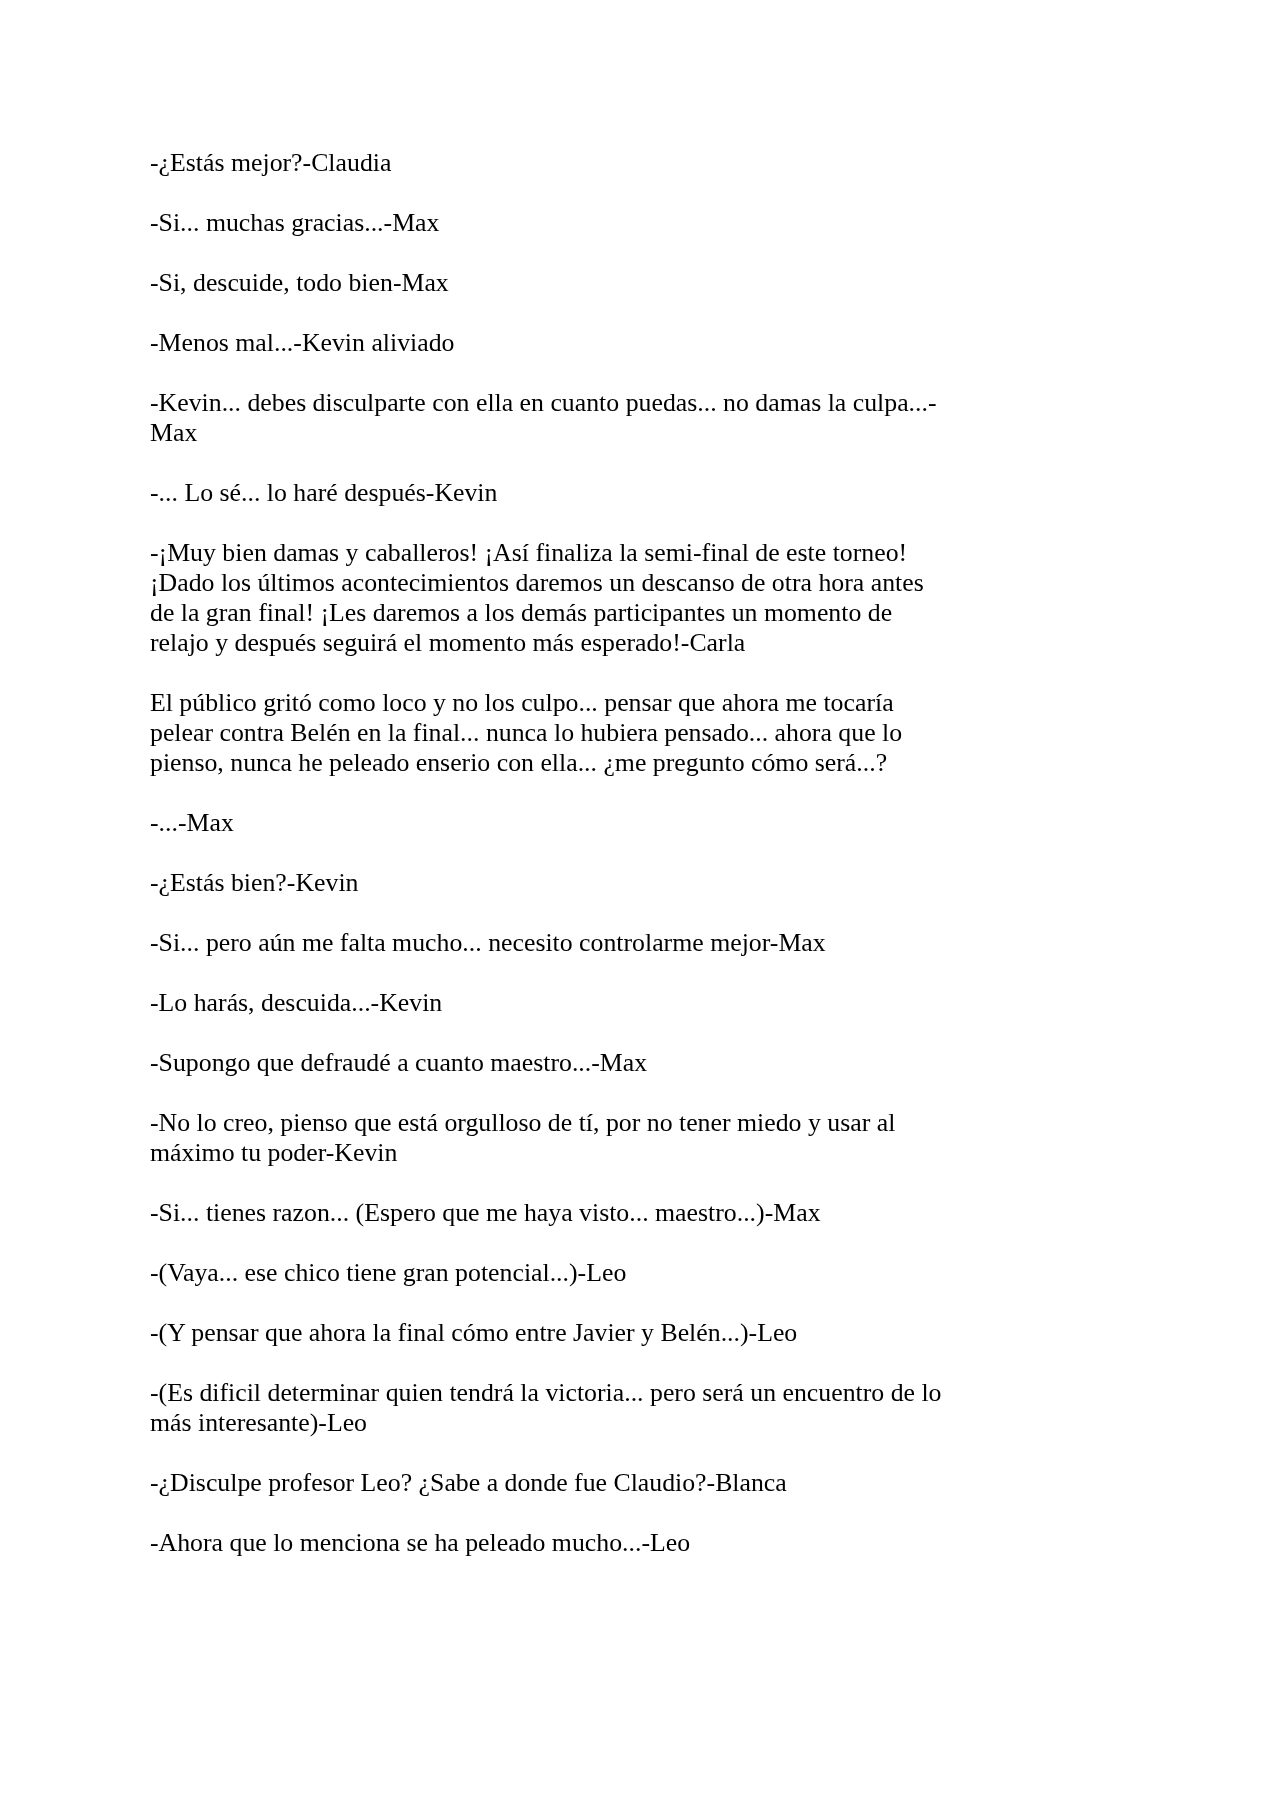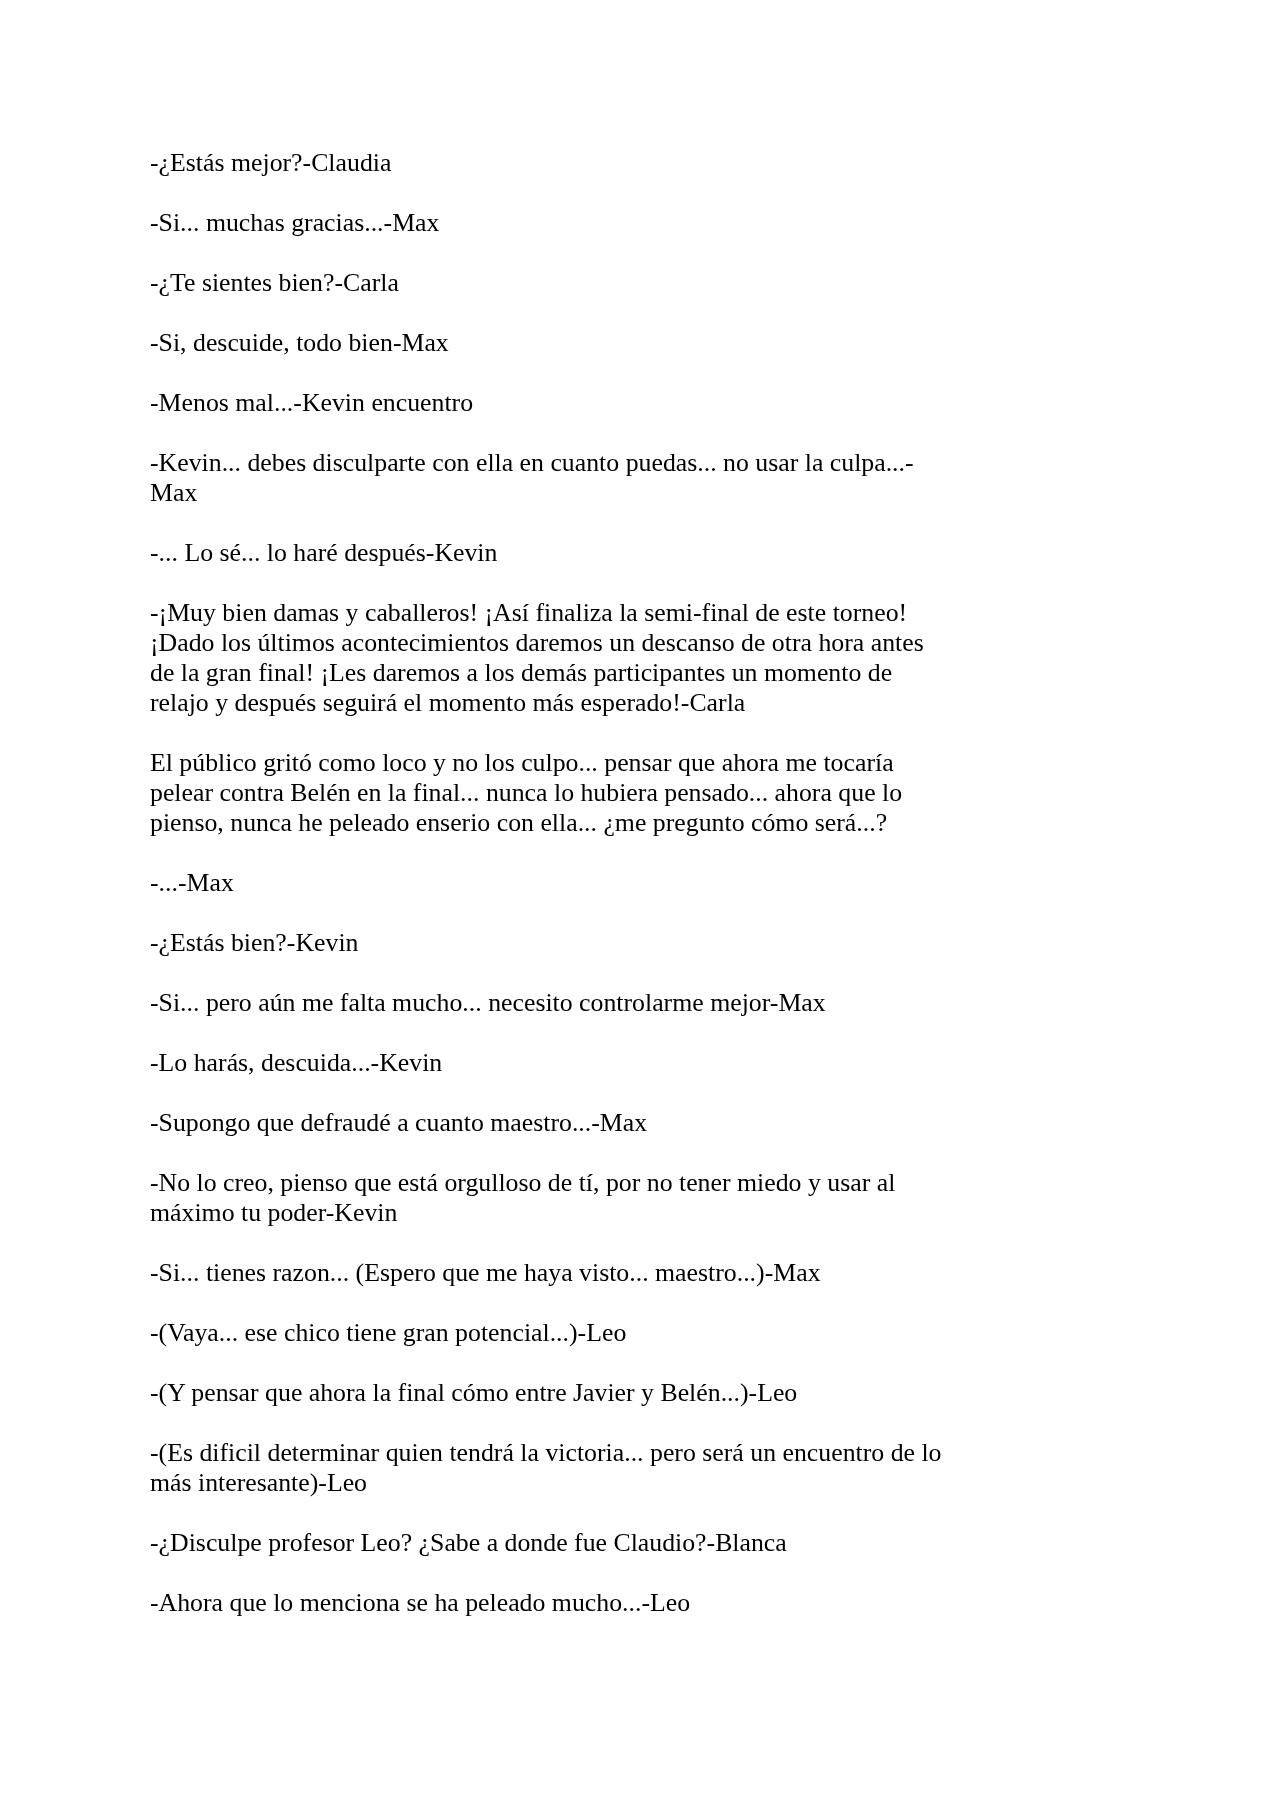--- a/index.html
+++ b/index.html
@@ -27,24 +27,23 @@
     color: #000000;
     word-spacing: normal;
   }
 </style>
 </head>
 <body>
 
 <div class="page">
   <p>-¿Estás mejor?-Claudia</p>
   <p>-Si... muchas gracias...-Max</p>
-  <p>-¿Te sientes bien?-Carla</p>
   <p>-Si, descuide, todo bien-Max</p>
-  <p>-Menos mal...-Kevin encuentro</p>
-  <p>-Kevin... debes disculparte con ella en cuanto puedas... no usar la culpa...-Max</p>
+  <p>-Menos mal...-Kevin aliviado</p>
+  <p>-Kevin... debes disculparte con ella en cuanto puedas... no damas la culpa...-Max</p>
   <p>-... Lo sé... lo haré después-Kevin</p>
   <p>-¡Muy bien damas y caballeros! ¡Así finaliza la semi-final de este torneo! ¡Dado los últimos acontecimientos daremos un descanso de otra hora antes de la gran final! ¡Les daremos a los demás participantes un momento de relajo y después seguirá el momento más esperado!-Carla</p>
   <p>El público gritó como loco y no los culpo... pensar que ahora me tocaría pelear contra Belén en la final... nunca lo hubiera pensado... ahora que lo pienso, nunca he peleado enserio con ella... ¿me pregunto cómo será...?</p>
   <p>-...-Max</p>
   <p>-¿Estás bien?-Kevin</p>
   <p>-Si... pero aún me falta mucho... necesito controlarme mejor-Max</p>
   <p>-Lo harás, descuida...-Kevin</p>
   <p>-Supongo que defraudé a cuanto maestro...-Max</p>
   <p>-No lo creo, pienso que está orgulloso de tí, por no tener miedo y usar al máximo tu poder-Kevin</p>
   <p>-Si... tienes razon... (Espero que me haya visto... maestro...)-Max</p>

